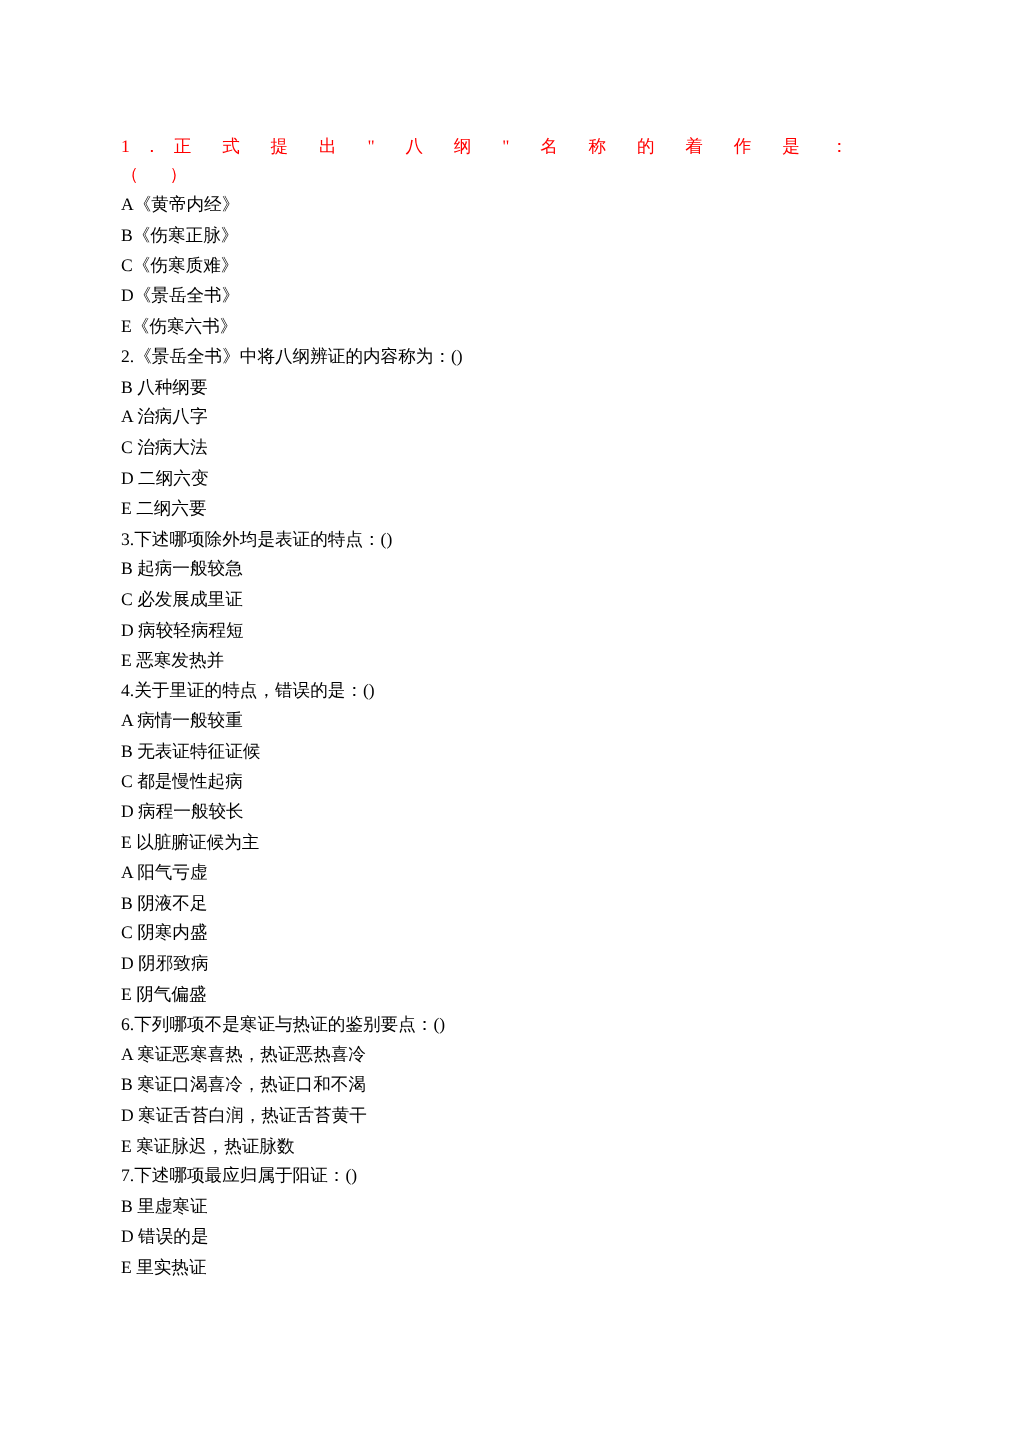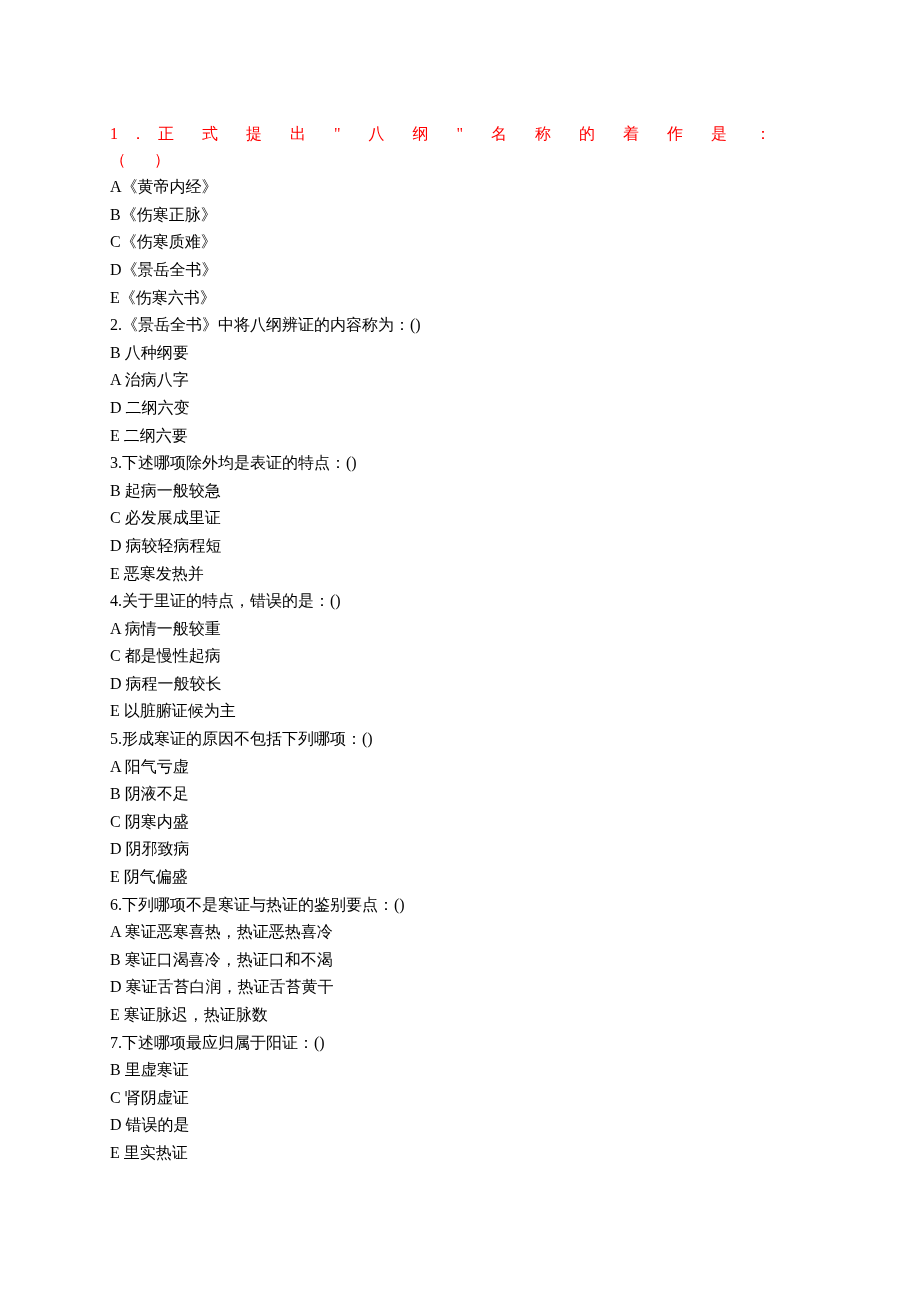--- a/index.html
+++ b/index.html
@@ -34,41 +34,41 @@
 <div id="content">
     <div class="line q1-text">1．正 式 提 出 " 八 纲 " 名 称 的 着 作 是 ： （ ）</div>
     <div class="line">A《黄帝内经》</div>
     <div class="line">B《伤寒正脉》</div>
     <div class="line">C《伤寒质难》</div>
     <div class="line">D《景岳全书》</div>
     <div class="line">E《伤寒六书》</div>
     <div class="line">2.《景岳全书》中将八纲辨证的内容称为：()</div>
     <div class="line">B 八种纲要</div>
     <div class="line">A 治病八字</div>
+    <div class="line">C 治病大法</div>
     <div class="line">D 二纲六变</div>
     <div class="line">E 二纲六要</div>
     <div class="line">3.下述哪项除外均是表证的特点：()</div>
     <div class="line">B 起病一般较急</div>
     <div class="line">C 必发展成里证</div>
     <div class="line">D 病较轻病程短</div>
     <div class="line">E 恶寒发热并</div>
     <div class="line">4.关于里证的特点，错误的是：()</div>
     <div class="line">A 病情一般较重</div>
+    <div class="line">B 无表证特征证候</div>
     <div class="line">C 都是慢性起病</div>
     <div class="line">D 病程一般较长</div>
     <div class="line">E 以脏腑证候为主</div>
-    <div class="line">5.形成寒证的原因不包括下列哪项：()</div>
     <div class="line">A 阳气亏虚</div>
     <div class="line">B 阴液不足</div>
     <div class="line">C 阴寒内盛</div>
     <div class="line">D 阴邪致病</div>
     <div class="line">E 阴气偏盛</div>
     <div class="line">6.下列哪项不是寒证与热证的鉴别要点：()</div>
     <div class="line">A 寒证恶寒喜热，热证恶热喜冷</div>
     <div class="line">B 寒证口渴喜冷，热证口和不渴</div>
     <div class="line">D 寒证舌苔白润，热证舌苔黄干</div>
     <div class="line">E 寒证脉迟，热证脉数</div>
     <div class="line">7.下述哪项最应归属于阳证：()</div>
     <div class="line">B 里虚寒证</div>
-    <div class="line">C 肾阴虚证</div>
     <div class="line">D 错误的是</div>
     <div class="line">E 里实热证</div>
   </div>
 
 </body></html>

